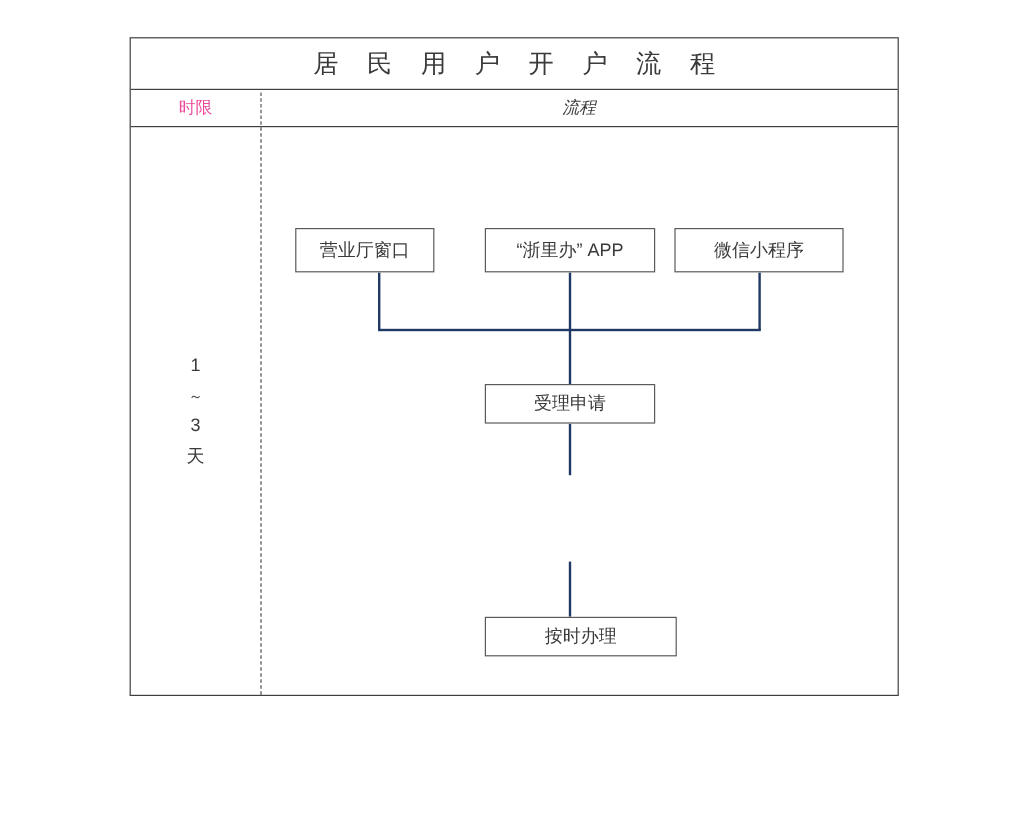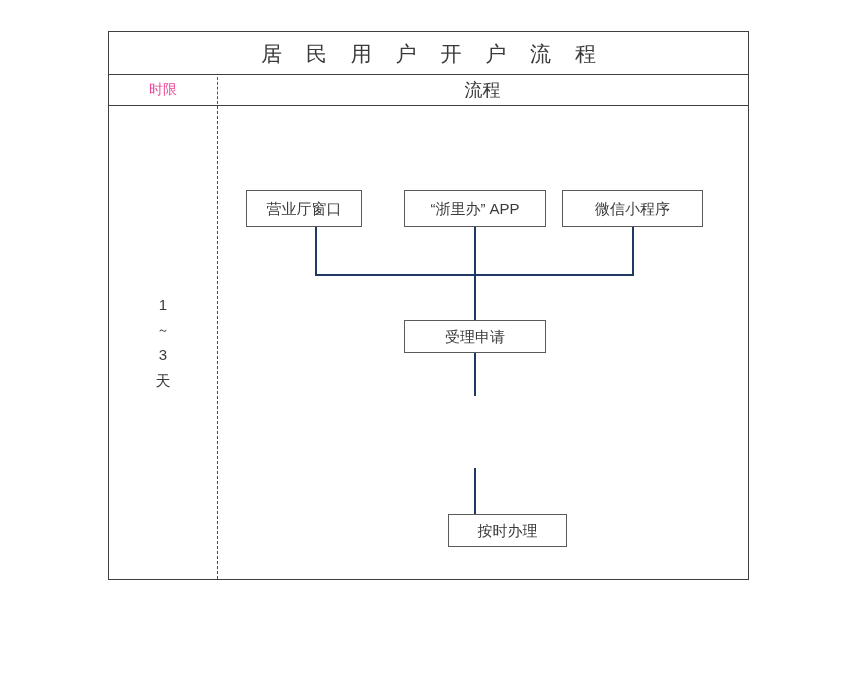--- a/index.html
+++ b/index.html
@@ -76,22 +76,23 @@
   }
   .header-flow {
     position: absolute;
     left: 108px;
     right: 0;
     top: 0;
     height: 100%;
     display: flex;
     align-items: center;
     justify-content: center;
-    font-size: 18px;
-    color: #3a3a3a;
+    font-size: 14px;
+    color: #3a3a3a;
+    font-style: italic;
   }
   .header-divider {
     position: absolute;
     left: 108px;
     top: 2px;
     width: 0;
     height: 27px;
     border-left: 1px dashed #555555;
   }
 
@@ -157,21 +158,21 @@
   .node .ln.spaced { letter-spacing: 5px; text-indent: 5px; }
 
   
   #node-hall    { left: 137px; top: 84px; width: 116px; height: 37px; }
   #node-app     { left: 295px; top: 84px; width: 142px; height: 37px; }
   #node-wechat  { left: 453px; top: 84px; width: 141px; height: 37px; }
 
   
   #node-accept  { left: 295px; top: 214px; width: 142px; height: 33px; }
   #node-materials { left: 295px; top: 290px; width: 142px; height: 72px; }
-  #node-handle  { left: 295px; top: 408px; width: 119px; height: 33px; margin-left: 44px; }
+  #node-handle  { left: 295px; top: 408px; width: 160px; height: 33px; }
 
   
   .conn {
     position: absolute;
     background: #1f3864;
     z-index: 1;
   }
   .conn.v { width: 1.6px; }
   .conn.h { height: 1.6px; }
 

